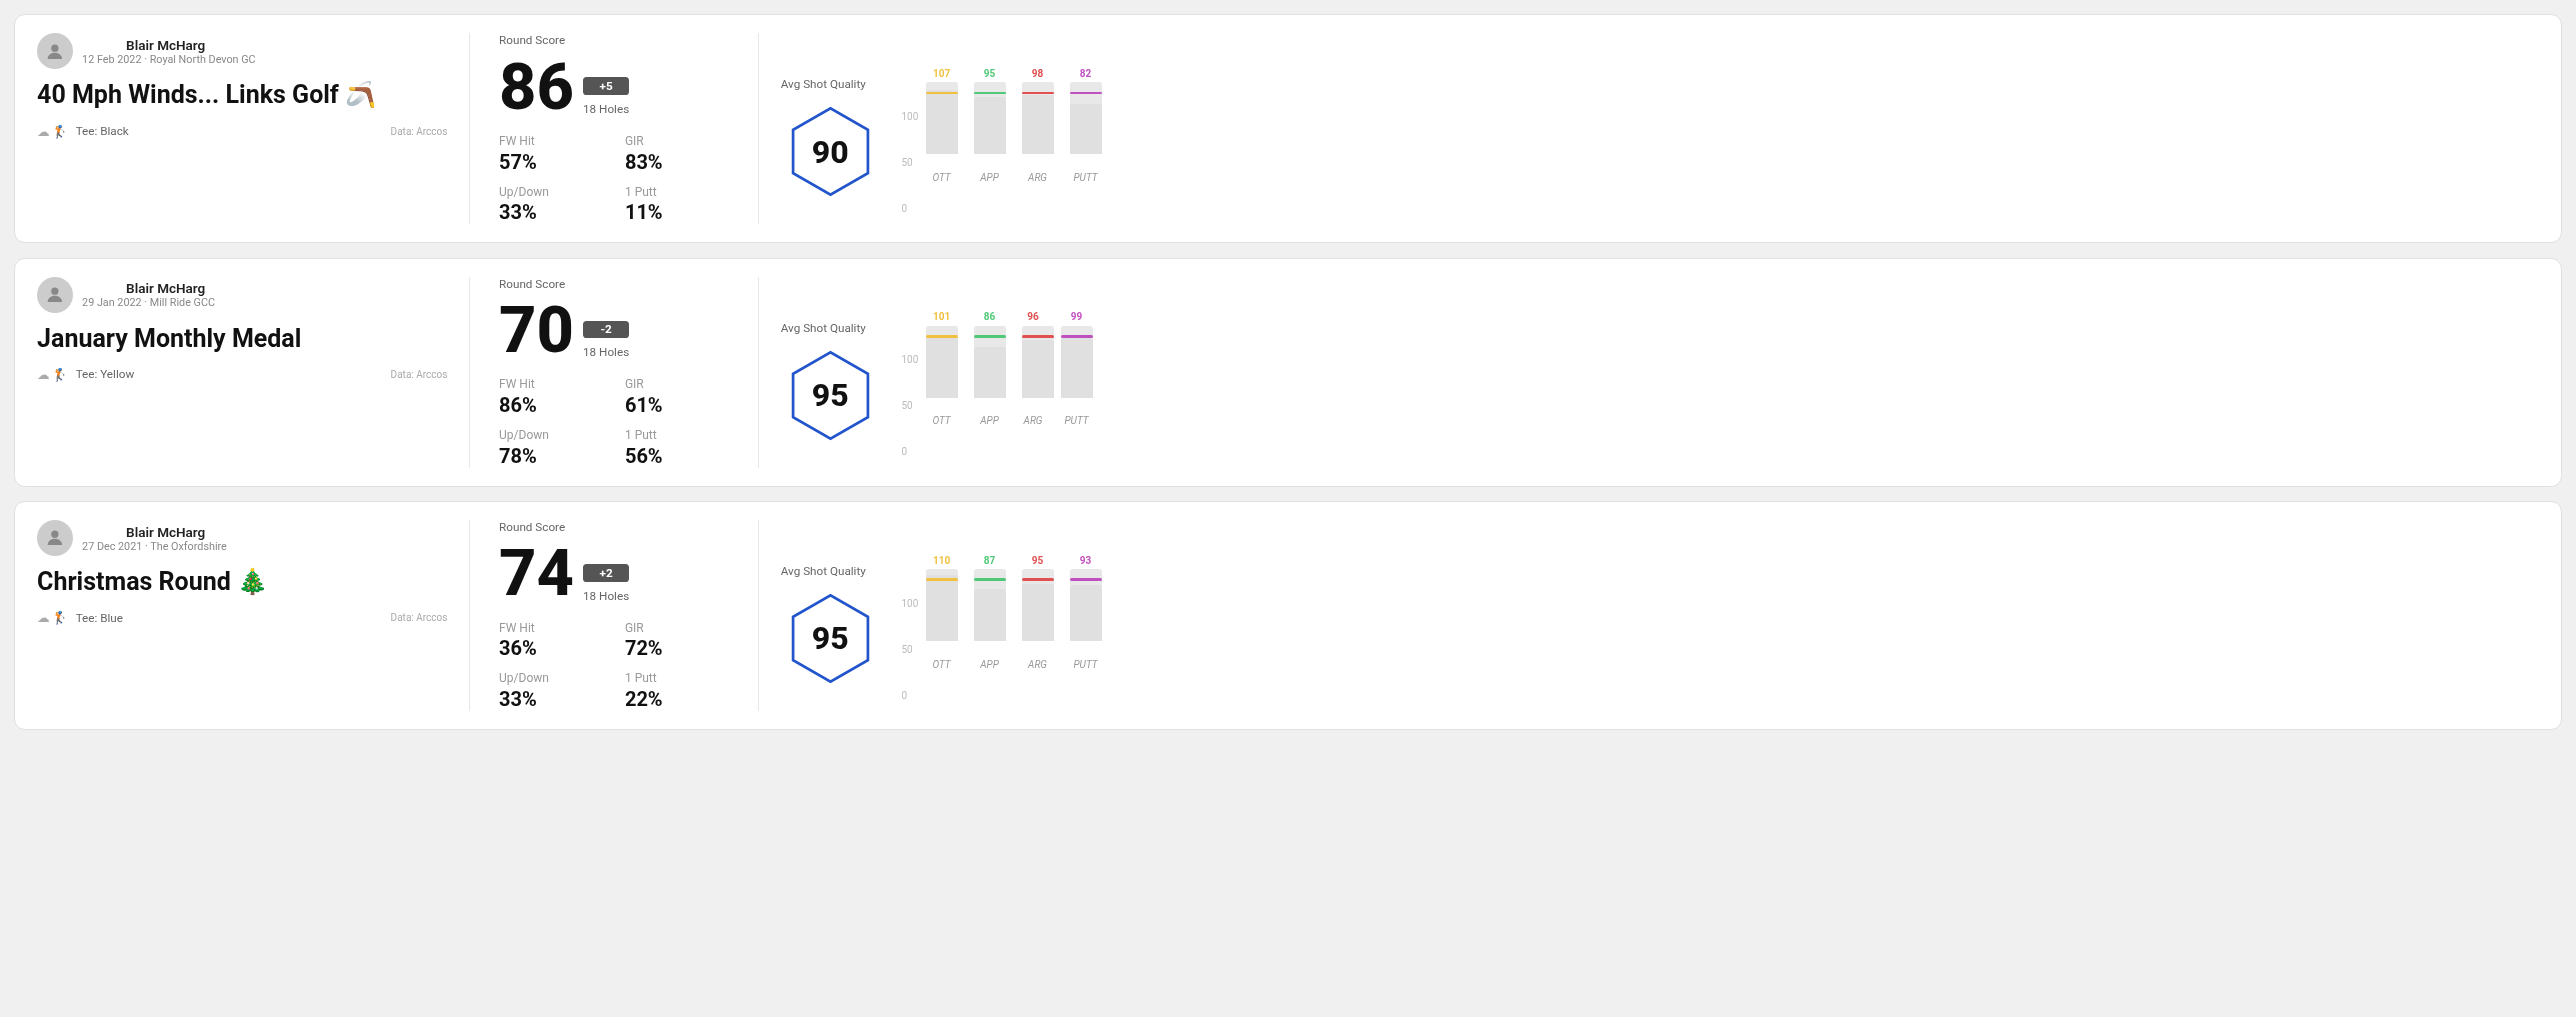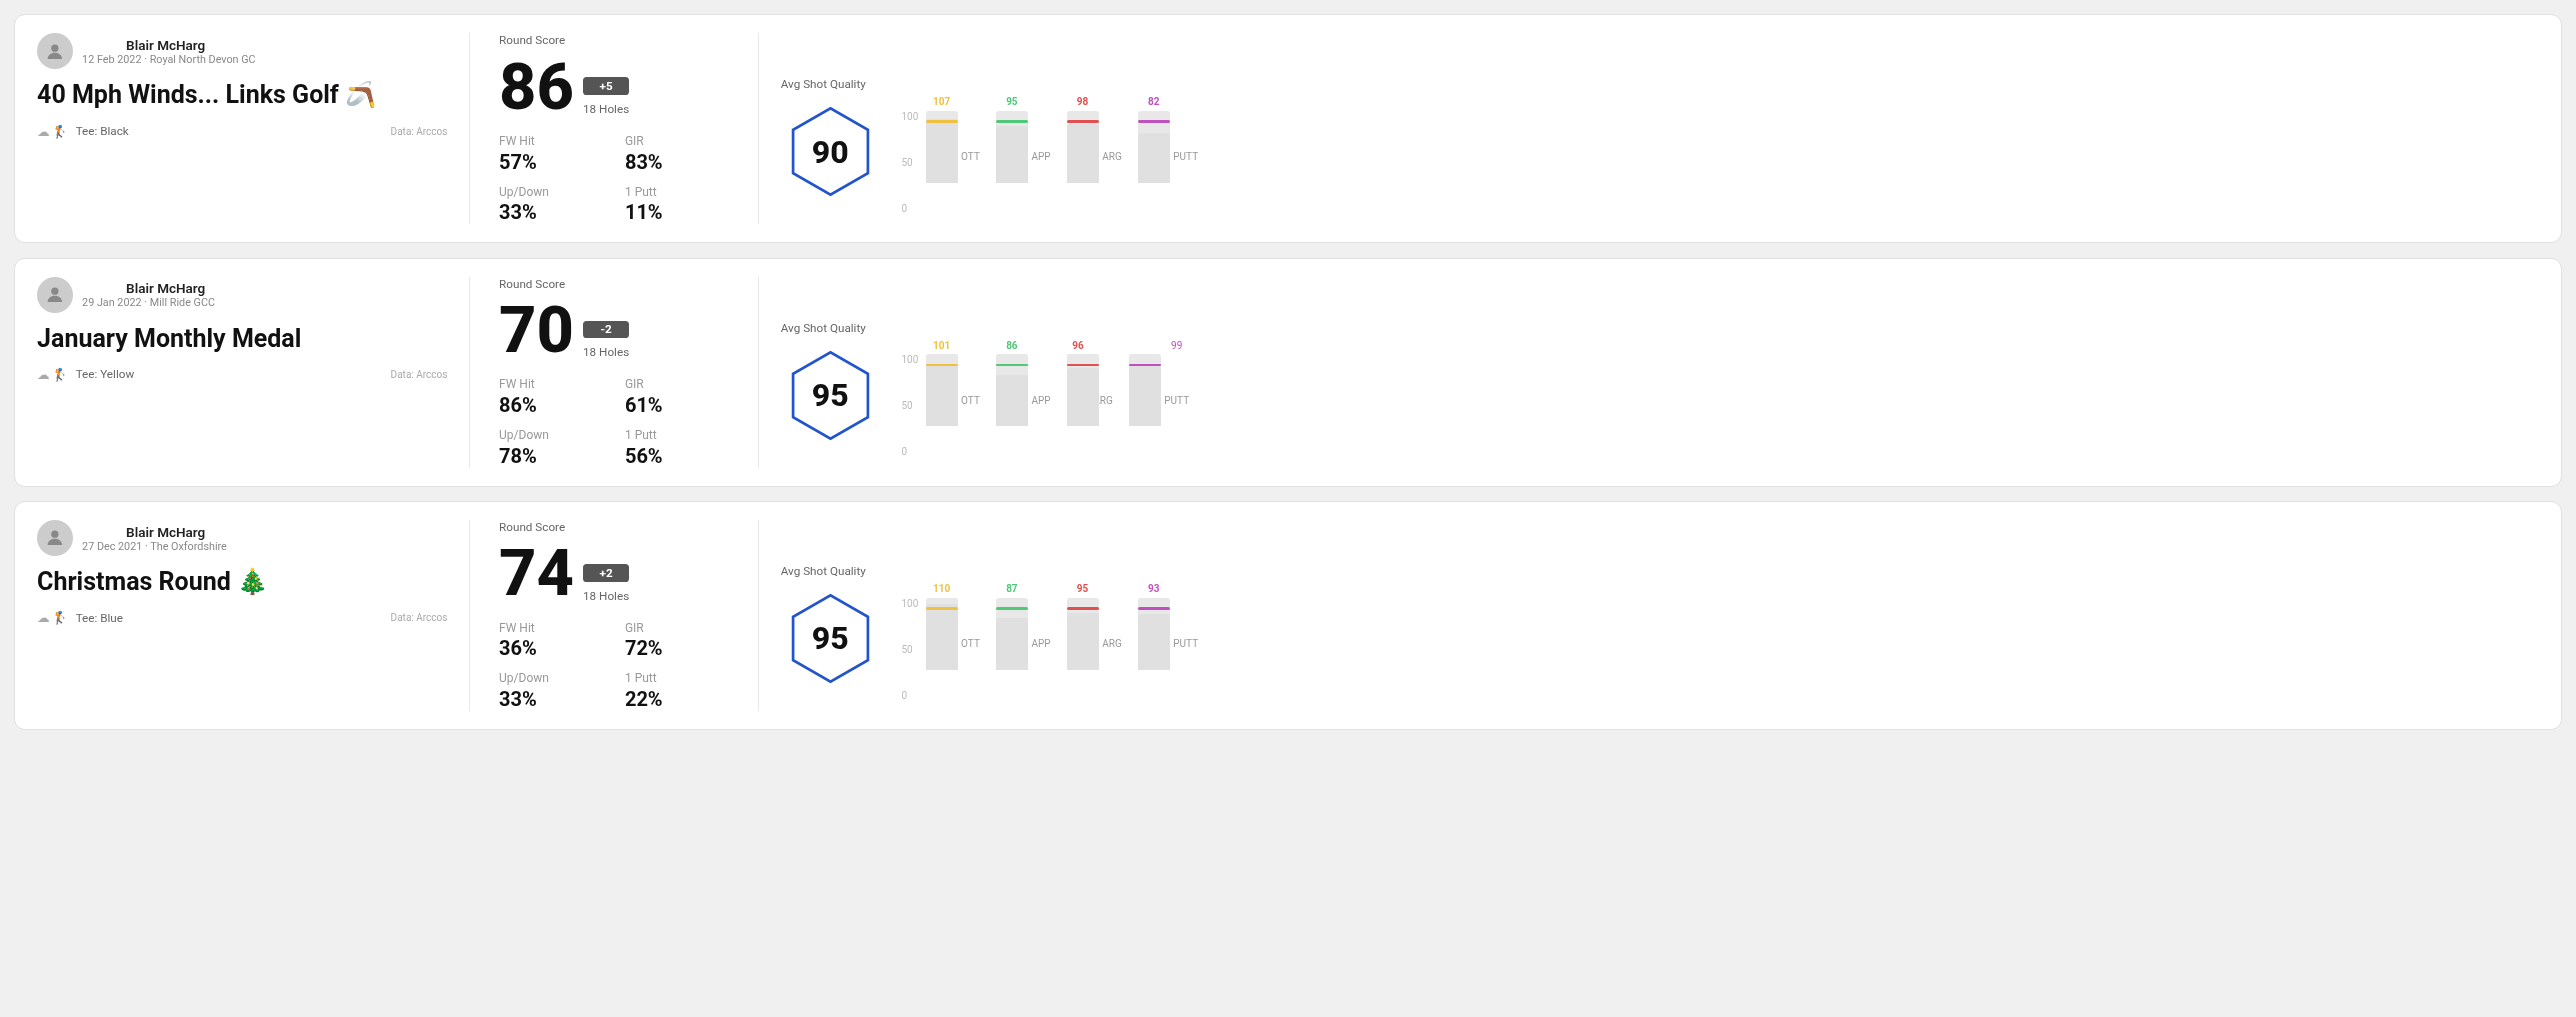--- a/index.html
+++ b/index.html
@@ -187,21 +187,21 @@
     }
     .bar-chart-inner {
       display: flex;
       gap: 16px;
       align-items: flex-end;
       height: 108px;
       padding-top: 18px;
     }
     .bar-col {
       display: flex;
-      flex-direction: row;
+      flex-direction: column;
       align-items: center;
       gap: 3.6px;
       position: relative;
     }
     .bar-track {
       width: 32px;
       background: #e8e8e8;
       border-radius: 2.7px;
       position: relative;
       overflow: visible;
@@ -216,21 +216,22 @@
     .bar-marker {
       position: absolute;
       left: 0;
       right: 0;
       height: 2.7px;
       border-radius: 1.8px;
     }
     .bar-label {
       font-size: 10px;
       color: #999;
-      margin-top: 20px;
+      margin-top: 14px;
+      font-style: italic;
     }
     .y-axis {
       display: flex;
       flex-direction: column;
       justify-content: space-between;
       height: 72px;
       font-size: 10px;
       color: #bbb;
       padding-bottom: 0;
       margin-right: 3.6px;
@@ -458,21 +459,21 @@
           <div style="font-size:10px;font-weight:700;color:#e05050;position:absolute;top:-14.4px;left:50%;transform:translateX(-50%);white-space:nowrap;">96</div>
           <div class="bar-track" style="height:72px;">
             <div class="bar-fill" style="height:58px;background:#e0e0e0;"></div>
             <div class="bar-marker" style="bottom:60px;background:#e05050;position:absolute;left:0;right:0;height:2.7px;border-radius:1.8px;"></div>
           </div>
         </div>
         <span class="bar-label">ARG</span>
       </div>
       <div class="bar-col">
         <div style="position:relative; height:72px; width:32px;">
-          <div style="font-size:10px;font-weight:400;color:#c050c0;position:absolute;top:-14.4px;left:50%;transform:translateX(-50%);white-space:nowrap;margin-left:32px;">99</div>
+          <div style="font-size:10px;font-weight:700;color:#c050c0;position:absolute;top:-14.4px;left:50%;transform:translateX(-50%);white-space:nowrap;">99</div>
           <div class="bar-track" style="height:72px;">
             <div class="bar-fill" style="height:60px;background:#e0e0e0;"></div>
             <div class="bar-marker" style="bottom:60px;background:#c050c0;position:absolute;left:0;right:0;height:2.7px;border-radius:1.8px;"></div>
           </div>
         </div>
         <span class="bar-label">PUTT</span>
       </div>
             </div>
           </div>
       </div>

